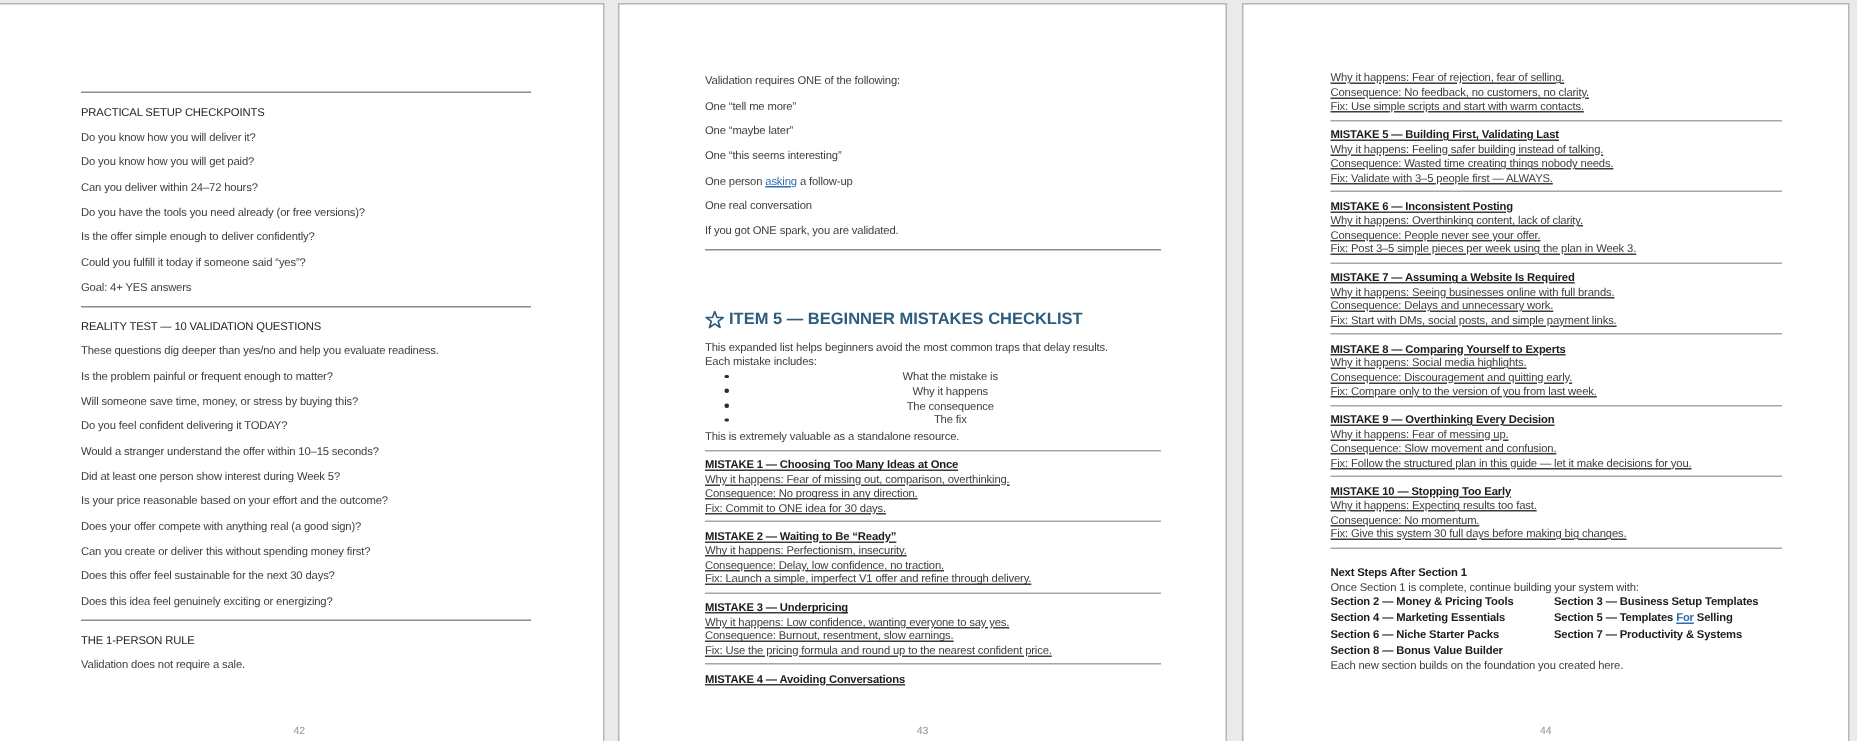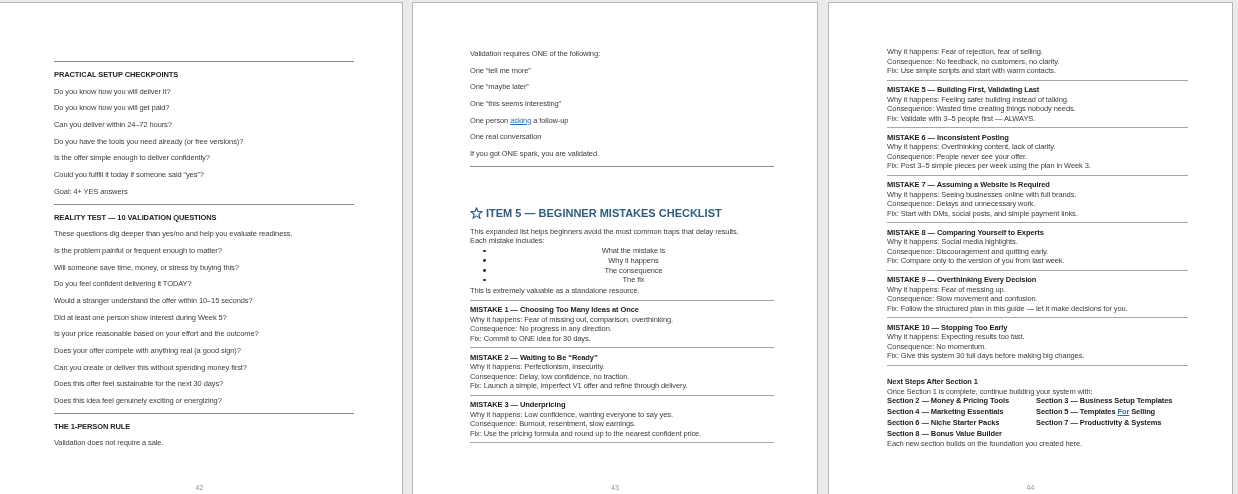--- a/index.html
+++ b/index.html
@@ -26,42 +26,42 @@
     letter-spacing: -0.1px;
   }
   #page-1 .content { padding: 52px 48px 0 45px; }
   #page-2 .content { padding: 46px 43px 0 45px; }
   #page-3 .content { padding: 44px 44px 0 46px; }
 
   .hr  { border-top: 1px solid #8c8c8c; margin: 6px 0 8px; height: 0; }
   .hr2 { border-top: 1px solid #a6a6a6; margin: 4.5px 0; height: 0; }
 
   .p-loose { font-size: 7.5px; line-height: 9px; margin: 0 0 7.7px; }
-  .h-loose { font-size: 7.5px; line-height: 9px; margin: 0 0 7.7px; font-weight: bold; color: #1e1e1e; }
+  .h-loose { font-size: 7.5px; line-height: 9px; margin: 0 0 7.7px; font-weight: normal; color: #1e1e1e; }
 
   .p-tight { font-size: 7.5px; line-height: 9px; margin: 0 0 0.5px; }
   .bold    { font-weight: bold; color: #1c1c1c; }
 
   .item-heading {
     display: flex; align-items: center; gap: 3px;
     font-size: 11px; font-weight: bold;
     color: #2d5c7d;
     margin: 12px 0 7px;
     letter-spacing: 0;
   }
   .item-heading svg { flex: 0 0 auto; }
 
   ul.bullets { margin: 1px 0 1px 13px; padding: 0; list-style: none; }
   ul.bullets li { font-size: 7.5px; line-height: 9.7px; margin: 0; position: relative; padding-left: 10px; text-align: center; }
   ul.bullets li::before {
     content: ""; position: absolute; left: 0; top: 3.2px;
     width: 2.8px; height: 2.8px; border-radius: 50%; background: #2b2b2b;
   }
 
-  .mistake { margin: 0; }
+  .mistake { margin: 0; text-decoration: underline; }
   .cols {
     display: grid; grid-template-columns: 149px 1fr;
     column-gap: 0; row-gap: 2px;
     margin: 0 0 1px;
   }
   .cols .cell { font-size: 7.5px; line-height: 9px; }
 
   .link { color: #2f6cb3; text-decoration: underline; }
 
   .pagenum {
@@ -144,20 +144,23 @@
           <div class="p-tight">Fix: Launch a simple, imperfect V1 offer and refine through delivery.</div>
         </div>
         <div class="hr2"></div>
         <div class="mistake">
           <div class="p-tight bold">MISTAKE 3 — Underpricing</div>
           <div class="p-tight">Why it happens: Low confidence, wanting everyone to say yes.</div>
           <div class="p-tight">Consequence: Burnout, resentment, slow earnings.</div>
           <div class="p-tight">Fix: Use the pricing formula and round up to the nearest confident price.</div>
         </div>
         <div class="hr2"></div>
+        <div class="mistake">
+          <div class="p-tight bold">MISTAKE 4 — Avoiding Conversations</div>
+        </div>
       </div>
     <div class="pagenum">43</div>
   </div>
   <div class="page" id="page-3">
     <div class="content">
         <div class="mistake">
           <div class="p-tight">Why it happens: Fear of rejection, fear of selling.</div>
           <div class="p-tight">Consequence: No feedback, no customers, no clarity.</div>
           <div class="p-tight">Fix: Use simple scripts and start with warm contacts.</div>
         </div>

